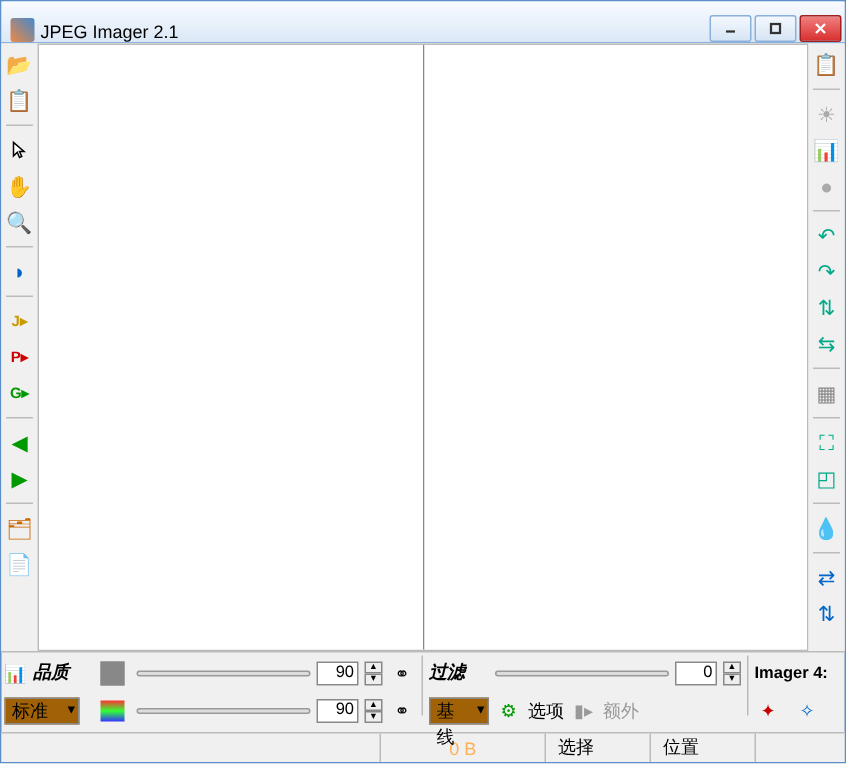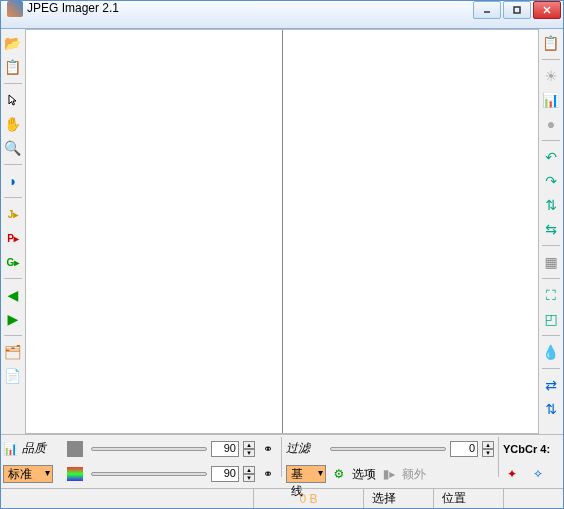--- a/index.html
+++ b/index.html
@@ -1,18 +1,18 @@
 <!DOCTYPE html>
 <html><head>
 <meta charset="utf-8">
 <style>
 *{box-sizing:border-box;margin:0;padding:0;font-family:"Microsoft YaHei","SimSun",sans-serif;font-size:12px}
 body{background:#fff;width:564px;height:509px;overflow:hidden}
 .window{width:564px;height:509px;border:1px solid #5a8fc9;background:#f0f0f0;display:flex;flex-direction:column}
-.titlebar{height:28px;background:linear-gradient(#f8fbff,#dce8f7);display:flex;align-items:flex-start;padding:0 2px;border-bottom:1px solid #8ab0dc}
+.titlebar{height:28px;background:linear-gradient(#f8fbff,#dce8f7);display:flex;align-items:flex-end;padding:0 2px;border-bottom:1px solid #8ab0dc}
 .app-icon{width:16px;height:16px;margin:0 4px;background:linear-gradient(45deg,#e84,#48c);border-radius:2px}
 .title{flex:1;color:#000}
 .winbtns{display:flex;gap:2px}
 .winbtn{width:28px;height:18px;border:1px solid #8ab0dc;border-radius:2px;background:linear-gradient(#f4f8fd,#d6e5f5);display:flex;align-items:center;justify-content:center;cursor:pointer}
 .winbtn.close{background:linear-gradient(#f08080,#d93030);border-color:#a02020}
 .winbtn svg{width:10px;height:10px}
 .menubar{height:22px;background:#f0f0f0;display:flex;align-items:center;padding:0 6px;gap:12px;border-bottom:1px solid #ccc}
 .menu-item{cursor:pointer;padding:2px 4px}
 .hotkey{text-decoration:underline}
 .body{flex:1;display:flex;background:#f0f0f0}
@@ -22,27 +22,27 @@
 .panes{flex:1;display:flex;flex-direction:column}
 .pane-heads{display:flex;height:18px}
 .pane-head{flex:1;background:#ece9d8;border:1px solid #bbb;display:flex;align-items:center;padding:0 4px;font-weight:bold;position:relative}
 .pane-head .maxicon{position:absolute;right:6px;width:8px;height:8px;border:1px solid #333}
 .views{flex:1;display:flex;border:1px solid #bbb;background:#fff}
 .view{flex:1;background:#fff}
 .view:first-child{border-right:1px solid #888}
 .bottom{height:54px;border-top:1px solid #bbb;display:flex;padding:2px;gap:4px}
 .bcol{display:flex;flex-direction:column;justify-content:space-around;gap:2px}
 .brow{display:flex;align-items:center;gap:4px;height:22px}
-.lbl{font-style:italic;font-weight:normal}
+.lbl{font-style:italic;font-weight:bold}
 .swatch{width:16px;height:16px;border:1px solid #888}
 .slider{height:4px;background:#ddd;border:1px solid #999;border-radius:2px;flex:1;min-width:60px}
 .spin{width:28px;height:16px;border:1px solid #888;background:#fff;text-align:right;padding-right:2px;font-size:11px}
 .spinbtns{display:flex;flex-direction:column;width:12px}
 .spinb{height:8px;border:1px solid #888;background:#eee;font-size:7px;line-height:6px;text-align:center;cursor:pointer}
-.combo{border:1px solid #888;background:#fdba74;padding:0 14px 0 4px;height:18px;position:relative;min-width:50px;cursor:pointer}
+.combo{border:1px solid #888;background:#a16207;padding:0 14px 0 4px;height:18px;position:relative;min-width:50px;cursor:pointer}
 .combo::after{content:"▾";position:absolute;right:2px;top:1px;font-size:10px}
 .iconbtn{width:18px;height:18px;border:1px solid transparent;cursor:pointer;display:flex;align-items:center;justify-content:center}
 .dim{color:#999}
 .status{height:20px;border-top:1px solid #bbb;background:#f0f0f0;display:flex;align-items:center}
 .status>div{border-left:1px solid #bbb;height:100%;padding:2px 8px;display:flex;align-items:center}
 .gradient{width:16px;height:14px;background:linear-gradient(#f33,#3f3,#33f)}
 .vsep{width:1px;height:40px;background:#bbb}
 </style>
 </head>
 <body>
@@ -206,21 +206,21 @@
           <div class="spinbtns">
             <div class="spinb">▴</div>
             <div class="spinb">▾</div>
           </div>
         </div>
       <div class="brow"></div>
     </div>
     <div class="vsep"></div>
     <div class="bcol" style="width:58px">
       <div class="brow">
-          <span style="font-weight:bold;font-size:11px">YCbCr 4:</span>
+          <span style="font-weight:bold;font-size:11px">Imager 4:</span>
         </div>
       <div class="brow" style="gap:8px">
         <span class="iconbtn" style="color:#c00">✦</span>
         <span class="iconbtn" style="color:#06c">✧</span>
       </div>
     </div>
   </div>
 
   <div class="status">
     <div style="flex:1;border-left:none"></div>

